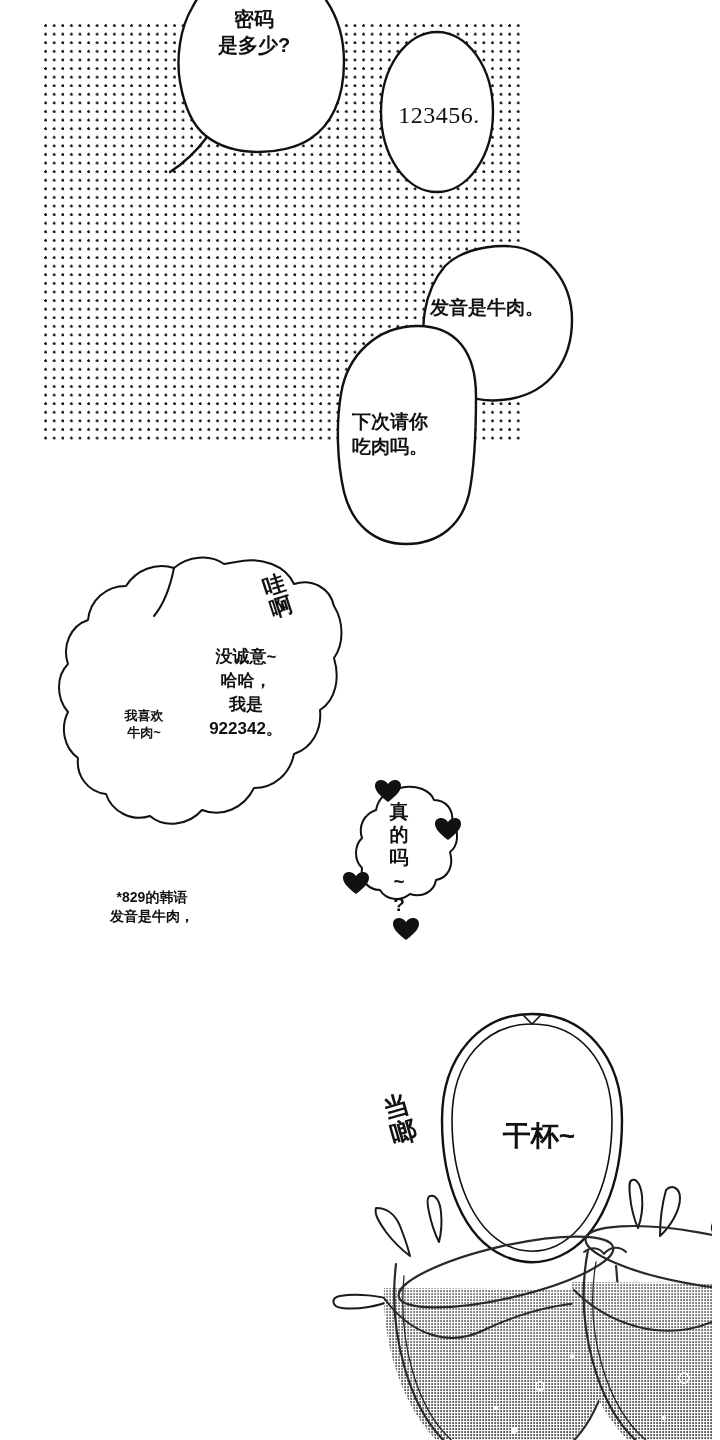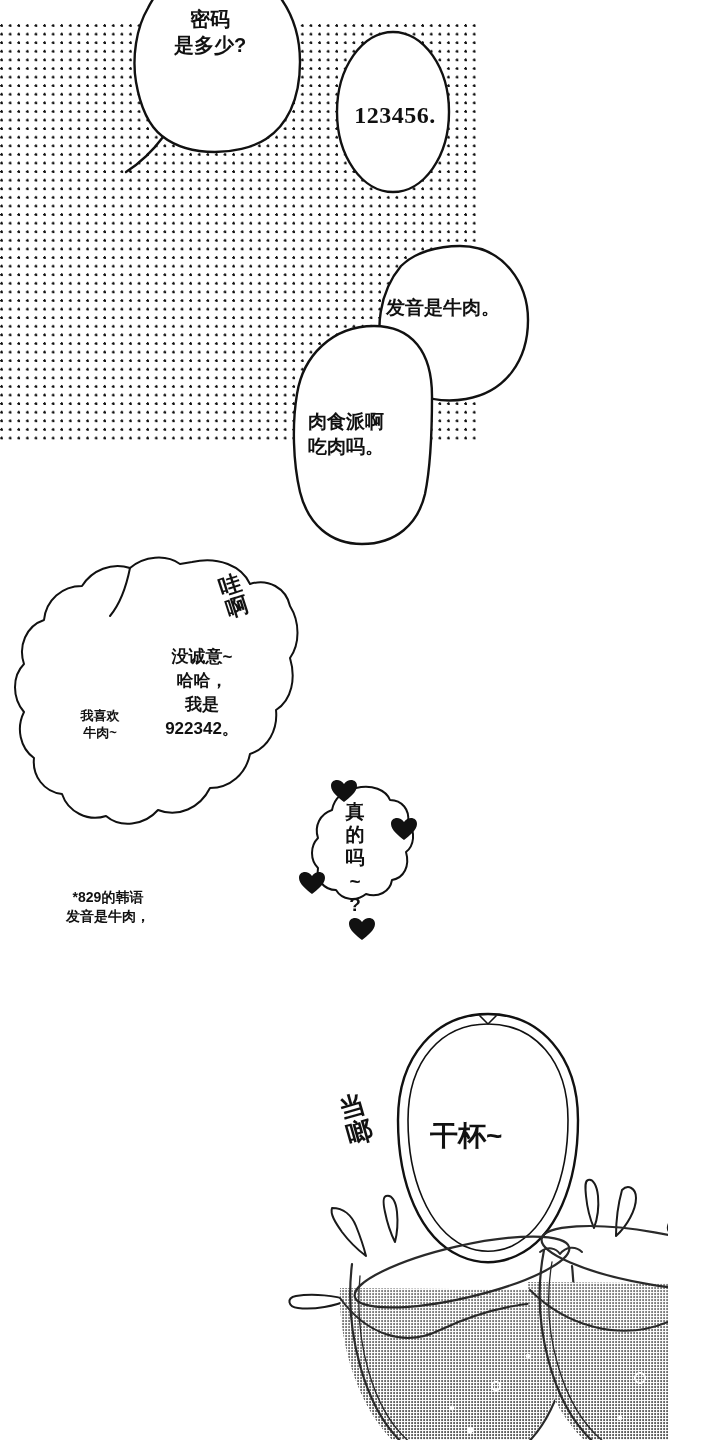--- a/index.html
+++ b/index.html
@@ -9,20 +9,21 @@
   }
   body {
     font-family: "Liberation Sans", sans-serif;
   }
   #page {
     position: relative;
     width: 668px;
     height: 1440px;
     background: #ffffff;
     overflow: hidden;
+    margin-left: 44px;
   }
 
   
   #halftone {
     position: absolute;
     left: 0;
     top: 24px;
     width: 476px;
     height: 420px;
     background-image:
@@ -47,21 +48,20 @@
     position: absolute;
     color: #111111;
     text-align: center;
     line-height: 1.32;
     white-space: pre-line;
     font-family: "Liberation Sans", sans-serif;
   }
   .serifnum {
     font-family: "Liberation Serif", serif;
     letter-spacing: 0.5px;
-    font-weight: bold;
   }
 
   
   #t-pw {
     left: 140px; top: 6px; width: 140px;
     font-size: 20px; font-weight: 600;
   }
   
   #t-num {
     left: 340px; top: 100px; width: 110px;
@@ -107,21 +107,21 @@
   
   #t-note {
     left: 18px; top: 888px; width: 180px;
     font-size: 14px; font-weight: 600;
     line-height: 1.35;
     text-align: center;
   }
   
   #t-cheers {
     left: 430px; top: 1118px; width: 130px;
-    font-size: 28px; font-weight: 600; text-align: left;
+    font-size: 28px; font-weight: 600; text-align: center;
   }
   
   #t-clink {
     left: 334px; top: 1098px;
     font-size: 26px; font-weight: 800;
     line-height: 1.05;
     transform: rotate(-16deg);
     transform-origin: left top;
     width: 30px;
   }
@@ -361,21 +361,21 @@
 
   <div>
 
     <div class="btext" id="t-pw">密码
 是多少?</div>
 
     <div class="btext serifnum" id="t-num">123456.</div>
 
     <div class="btext" id="t-meat">发音是牛肉。</div>
 
-    <div class="btext" id="t-invite">肉食派啊
+    <div class="btext" id="t-invite">下次请你
 吃肉吗。</div>
 
     <div class="btext" id="t-beef">我喜欢
 牛肉~</div>
 
     <div class="btext" id="t-829">没诚意~
 哈哈，
 我是
 922342。</div>
 

